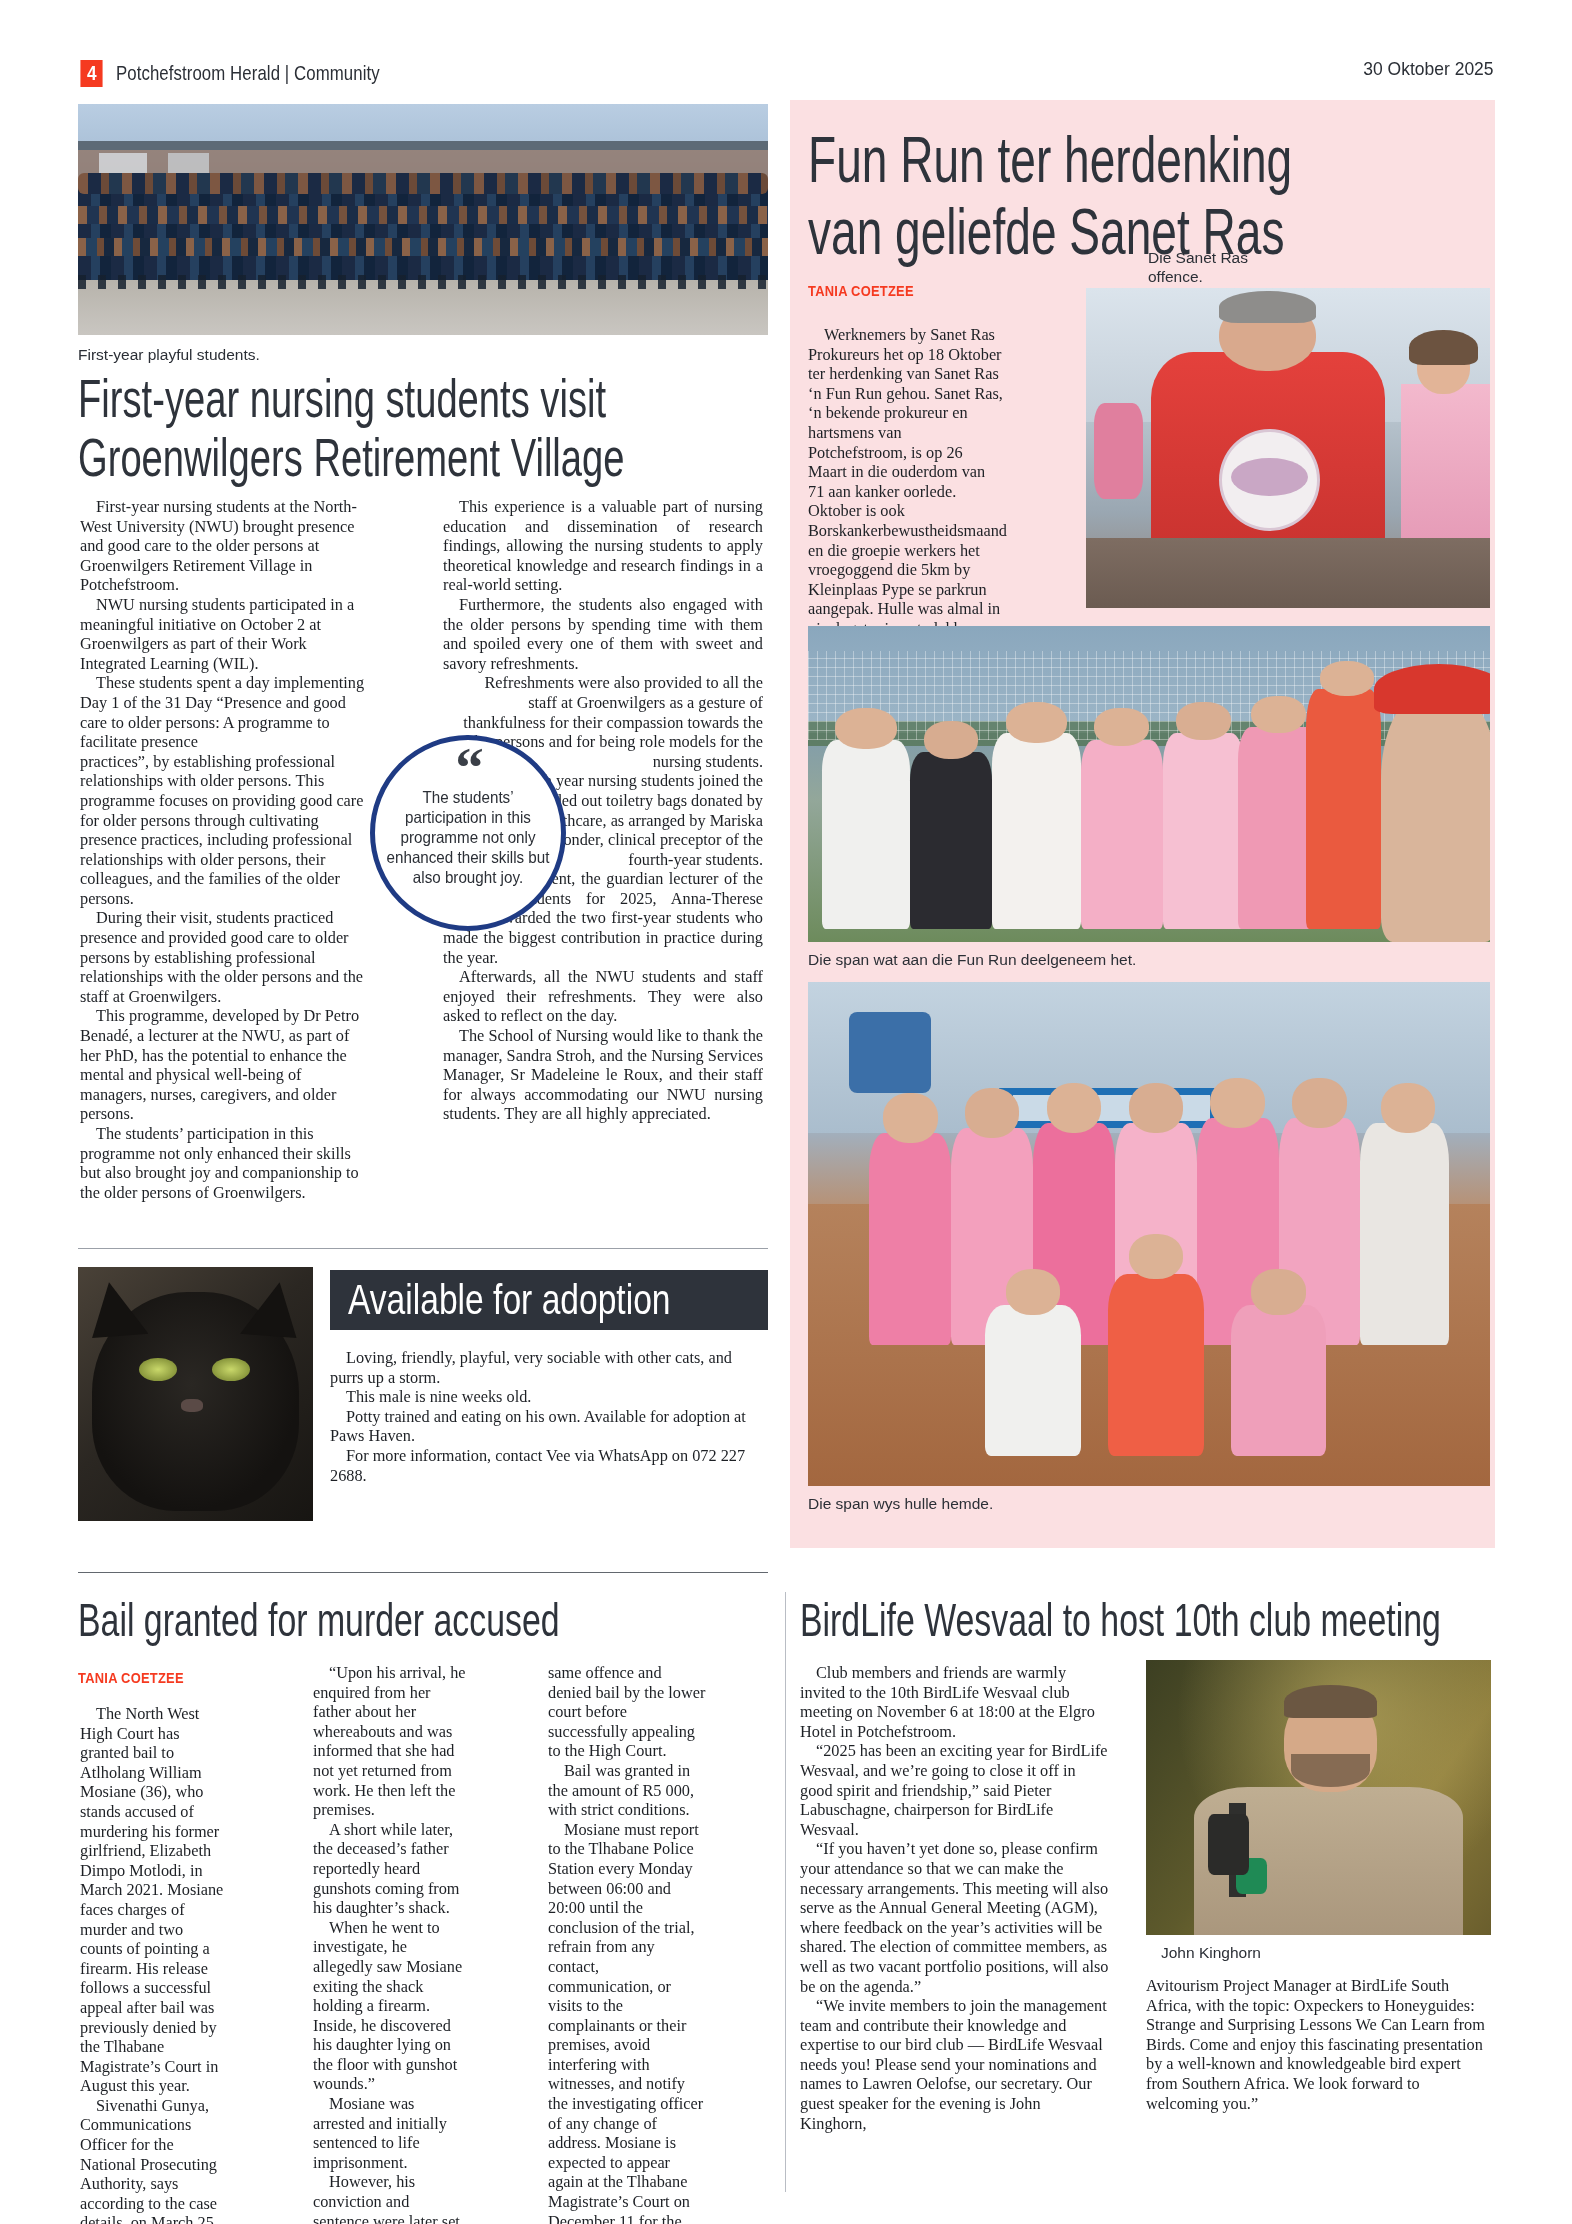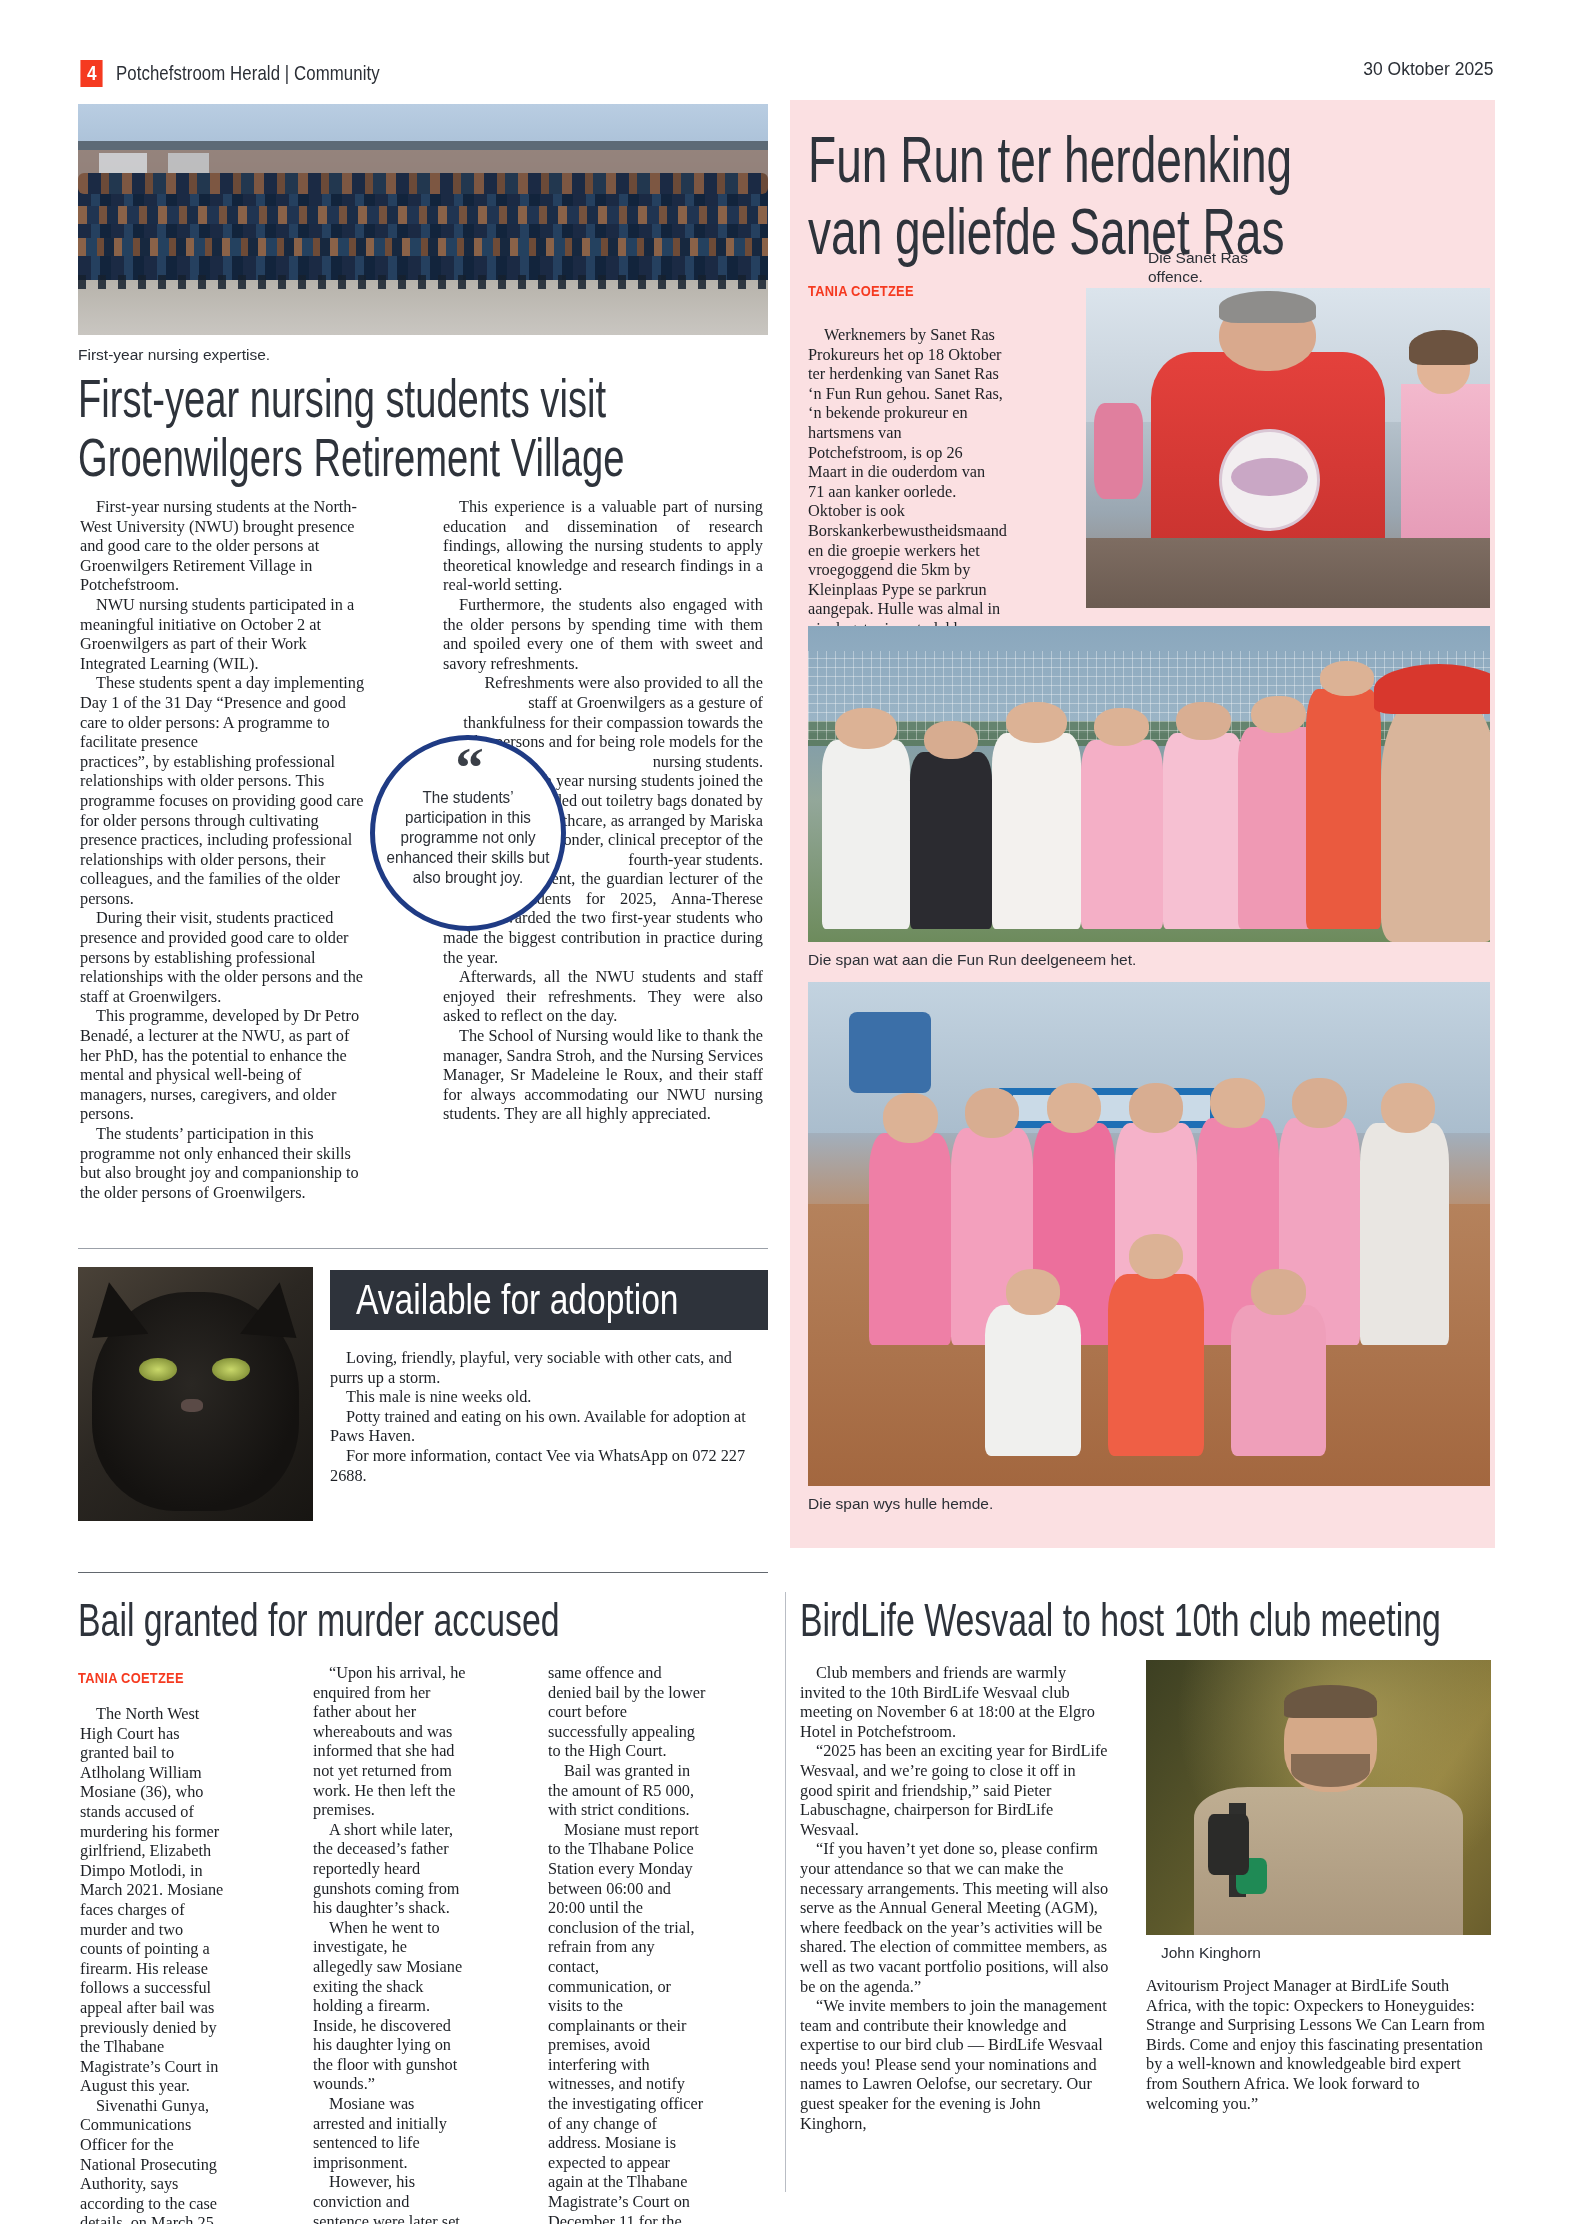--- a/index.html
+++ b/index.html
@@ -131,21 +131,21 @@
       border-radius:6px;"></div>
     <div style="position:absolute;left:0;top:44%;width:100%;height:8%;
       background:repeating-linear-gradient(90deg,#8a6248 0px,#8a6248 9px,#203451 9px,#203451 21px,#76523d 21px,#76523d 29px,#1a2c47 29px,#1a2c47 40px);"></div>
     <div style="position:absolute;left:0;top:58%;width:100%;height:8%;
       background:repeating-linear-gradient(90deg,#8a6248 0px,#8a6248 8px,#24415f 8px,#24415f 19px,#6e4b37 19px,#6e4b37 26px,#17283f 26px,#17283f 36px);"></div>
     <div style="position:absolute;left:0;top:76%;width:100%;height:24%;background:linear-gradient(#b7b3ab,#c9c6c1);"></div>
     <div style="position:absolute;left:0;top:74%;width:100%;height:6%;
       background:repeating-linear-gradient(90deg,#15202e 0px,#15202e 8px,transparent 8px,transparent 20px);opacity:.85;"></div>
   </div>
 
-  <div class="caption" style="left:78px; top:346px;">First-year nursing expertise.</div>
+  <div class="caption" style="left:78px; top:346px;">First-year playful students.</div>
 
   <div style="position:absolute;left:78px;top:372px;width:700px;">
     <div class="headline cond" style="font-size:53px;">First-year nursing students visit</div>
     <div class="headline cond" style="font-size:53px;margin-top:6px;">Groenwilgers Retirement Village</div>
   </div>
 
   <div class="body-col" style="left:80px; top:497px; width:290px;">
     <p>First-year nursing students at the North-West University (NWU) brought presence and good care to the older persons at Groenwilgers Retirement Village in Potchefstroom.</p>
     <p>NWU nursing students participated in a meaningful initiative on October 2 at Groenwilgers as part of their Work Integrated Learning (WIL).</p>
     <p>These students spent a day implementing Day 1 of the 31 Day “Presence and good care to older persons: A programme to facilitate presence</p>
@@ -175,21 +175,21 @@
   <div class="photo" style="left:78px; top:1267px; width:235px; height:254px;">
     <div style="position:absolute;inset:0;background:linear-gradient(140deg,#4a4238,#2b2722 45%,#171512);"></div>
     <div style="position:absolute;left:6%;top:10%;width:88%;height:86%;background:radial-gradient(ellipse at 48% 42%,#2a2723 0%,#141210 70%);border-radius:46% 46% 40% 40%;"></div>
     <div style="position:absolute;left:26%;top:36%;width:16%;height:9%;background:radial-gradient(#c9d86a,#6d7a28);border-radius:50%;"></div>
     <div style="position:absolute;left:57%;top:36%;width:16%;height:9%;background:radial-gradient(#c9d86a,#6d7a28);border-radius:50%;"></div>
     <div style="position:absolute;left:44%;top:52%;width:9%;height:5%;background:#5a4a46;border-radius:40%;"></div>
     <div style="position:absolute;left:6%;top:6%;width:24%;height:22%;background:#141210;clip-path:polygon(0 100%,30% 0,100% 92%);"></div>
     <div style="position:absolute;left:69%;top:6%;width:24%;height:22%;background:#141210;clip-path:polygon(0 92%,70% 0,100% 100%);"></div>
   </div>
 
-  <div class="adopt-banner" style="left:330px; top:1270px; width:438px; height:60px;justify-content:center;">
+  <div class="adopt-banner" style="left:330px; top:1270px; width:438px; height:60px;">
     <span>Available for adoption</span>
   </div>
 
   <div class="body-col" style="left:330px; top:1348px; width:438px;">
     <p>Loving, friendly, playful, very sociable with other cats, and purrs up a storm.</p>
     <p>This male is nine weeks old.</p>
     <p>Potty trained and eating on his own. Available for adoption at Paws Haven.</p>
     <p>For more information, contact Vee via WhatsApp on 072 227 2688.</p>
   </div>
 

